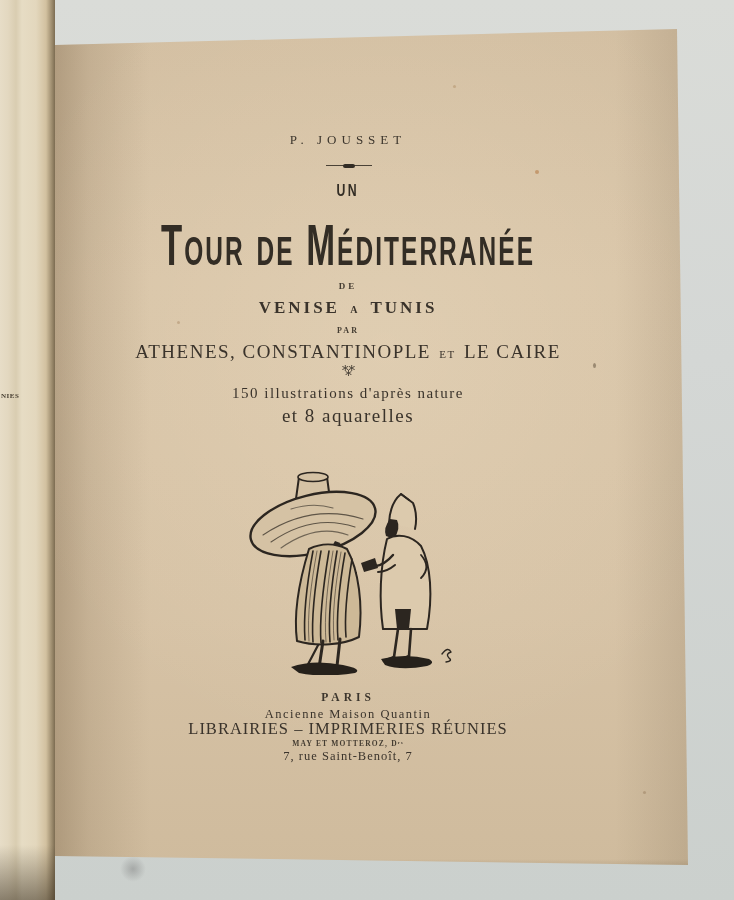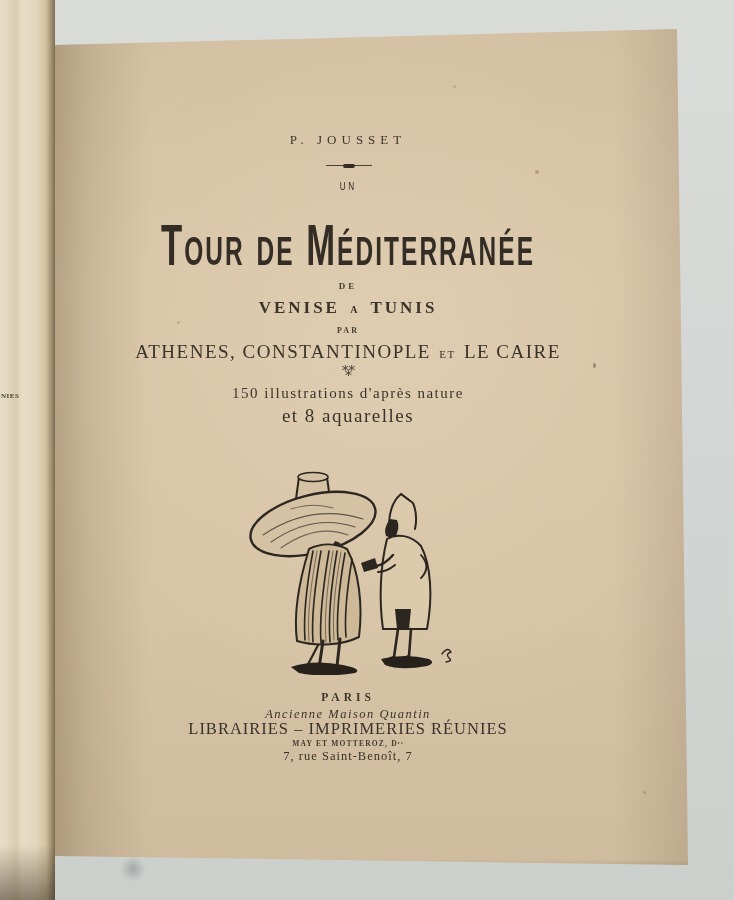--- a/index.html
+++ b/index.html
@@ -28,40 +28,40 @@
   .page::after{content:"";position:absolute;left:0;bottom:0;width:100%;height:10px;
     background:linear-gradient(180deg,rgba(0,0,0,0),rgba(80,60,35,.18));}
 
   .content{position:absolute;left:8px;top:0;width:570px;height:840px;color:#3a332b;}
   .block{position:absolute;left:0;width:570px;text-align:center;line-height:1;white-space:nowrap;}
 
   .author{top:104px;font-size:13px;letter-spacing:5px;color:#3d362d;}
   .divider{position:absolute;left:263px;top:136px;width:46px;height:1px;background:#4a4236;}
   .divider::before{content:"";position:absolute;left:17px;top:-1.5px;width:12px;height:4px;
     background:#332d25;border-radius:2px;}
-  .pretitle{top:153px;font-family:"Liberation Sans","DejaVu Sans",sans-serif;font-weight:400;
-    font-size:10px;letter-spacing:3px;color:#332d25;}
+  .pretitle{top:153px;font-family:"Liberation Sans","DejaVu Sans",sans-serif;font-weight:700;
+    font-size:15px;letter-spacing:3px;color:#332d25;}
   .pretitle span{display:inline-block;transform:scale(.82,1.1);}
   .booktitle{top:191px;font-family:"Liberation Sans","DejaVu Sans",sans-serif;}
   .booktitle span{display:inline-block;transform:scale(.68,1.14);transform-origin:center;
     font-variant:small-caps;font-weight:700;font-size:51px;letter-spacing:3px;color:#332d25;}
   .de-label{top:253px;font-size:9px;letter-spacing:3px;font-weight:700;color:#453d32;}
   .route{top:270px;font-size:17px;letter-spacing:3px;font-weight:bold;}
   .route .mid{font-variant:small-caps;font-size:14px;margin:0 3px;}
   .par-label{top:298px;font-size:8px;letter-spacing:2px;font-weight:700;color:#453d32;}
   .cities{top:313px;font-size:19px;letter-spacing:1.5px;}
   .cities .mid{font-variant:small-caps;font-size:15px;margin:12px 2px;}
   .fleuron{top:334px;font-size:13px;color:#3a332b;}
   .fleuron span{display:inline-block;transform:rotate(180deg);}
   .illus1{top:357px;font-size:15px;letter-spacing:1.5px;}
   .illus2{top:377px;font-size:19px;letter-spacing:1.5px;}
   .illustrator{top:397px;font-variant:small-caps;font-size:16.5px;letter-spacing:2px;}
   .vignette{position:absolute;left:180px;top:434px;width:220px;height:212px;}
   .imprint-city{top:663px;font-size:11.5px;letter-spacing:4px;font-weight:700;color:#3d362d;}
-  .imprint-house{top:679px;font-size:12.5px;letter-spacing:1.5px;font-style:italic;}
+  .imprint-house{top:679px;font-size:12.5px;letter-spacing:1.5px;}
   .imprint-pub{top:692px;font-size:16.5px;letter-spacing:1px;}
   .imprint-dir{top:711px;font-size:7.5px;letter-spacing:1.2px;font-weight:700;color:#453d32;text-align:center;}
   .imprint-addr{top:721px;font-size:12.5px;letter-spacing:1px;}
 
   
   .spot{position:absolute;border-radius:50%;}
   .s1{left:480px;top:141px;width:4px;height:4px;background:rgba(170,100,40,.45);}
   .s2{left:538px;top:334px;width:3px;height:5px;background:rgba(90,75,55,.5);}
   .s3{left:122px;top:292px;width:3px;height:3px;background:rgba(140,100,60,.30);}
   .s4{left:588px;top:762px;width:3px;height:3px;background:rgba(120,90,55,.30);}

